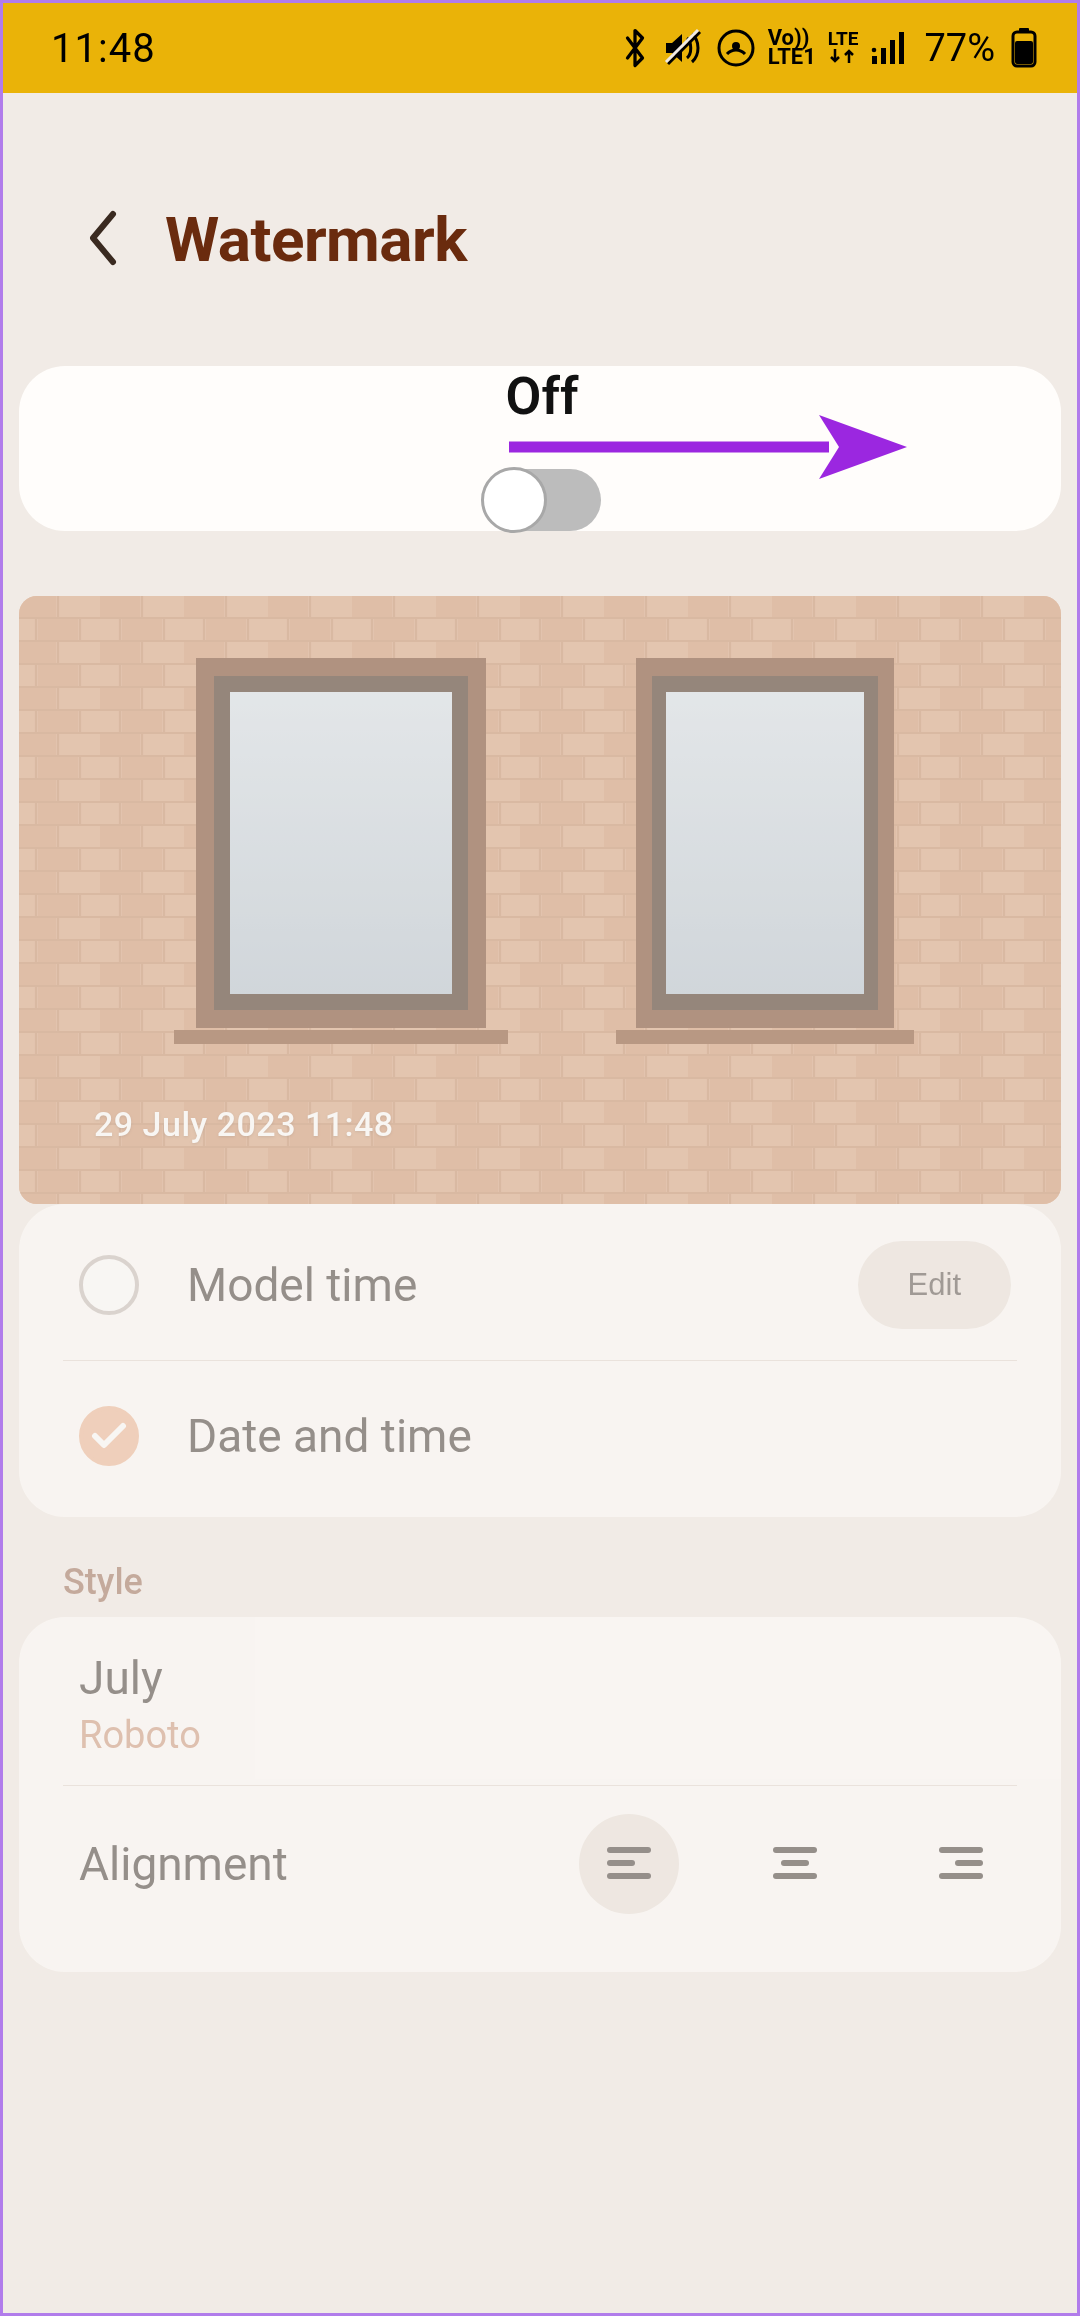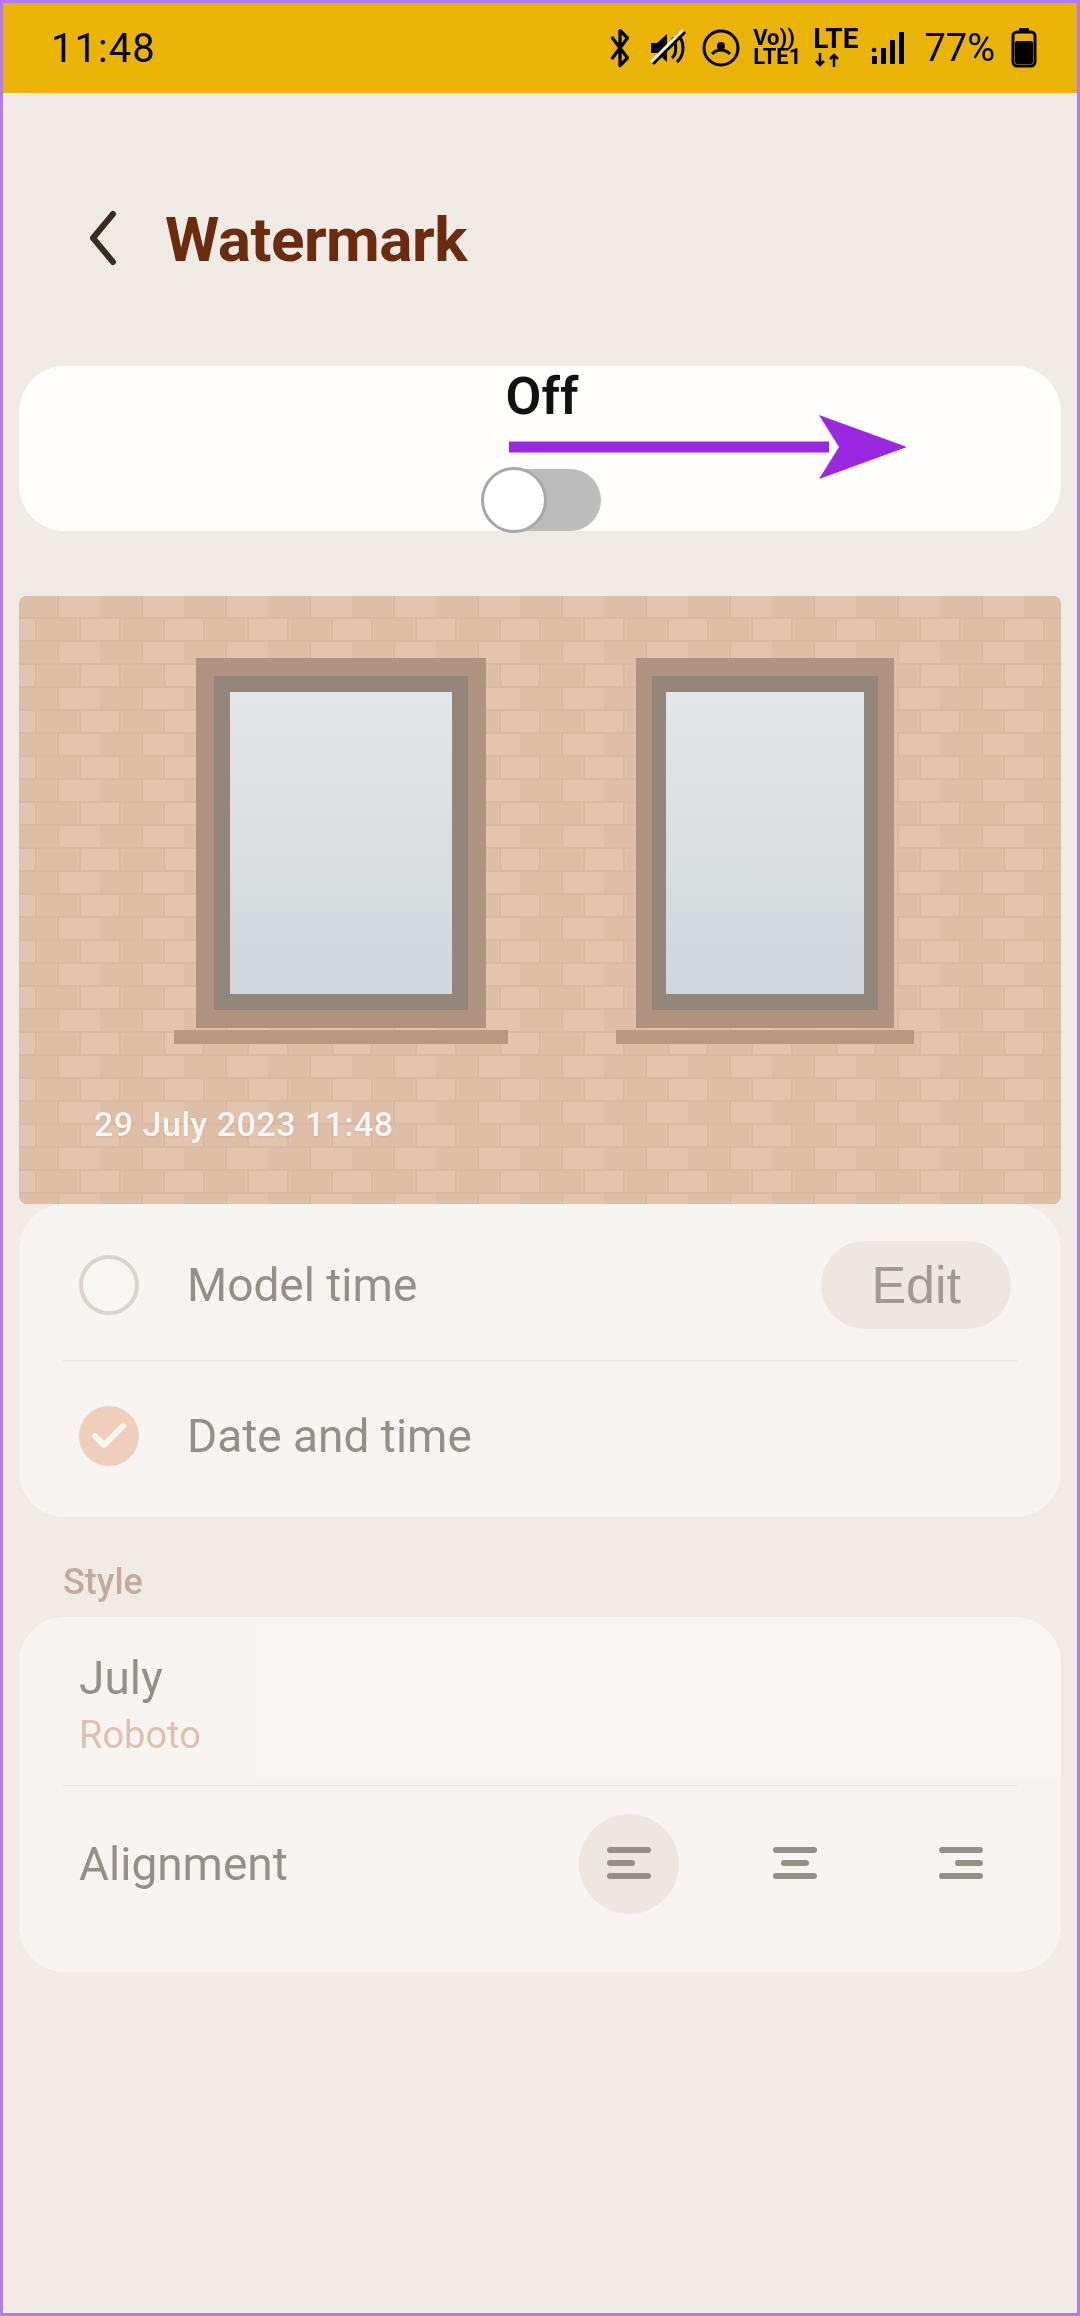--- a/index.html
+++ b/index.html
@@ -97,21 +97,21 @@
     position: absolute;
     left: 490px;
     top: 50%;
     transform: translateY(-50%);
     pointer-events: none;
   }
 
   
   .preview-wrap {
     margin: 65px 16px 0 16px;
-    border-radius: 8px;
+    border-radius: 18px;
     overflow: hidden;
     height: 608px;
     position: relative;
     background: #d9a684;
   }
   .preview-svg { display: block; width: 100%; height: 100%; }
   .preview-watermark {
     position: absolute;
     left: 75px;
     bottom: 60px;
@@ -157,21 +157,21 @@
     border-color: #eeb998;
   }
   .radio.checked svg { display: block; }
   .option-label { font-size: 46px; color: #4b4440; flex: 1; }
   .edit-pill {
     height: 88px;
     padding: 0 50px;
     border-radius: 60px;
     background: #ece5de;
     color: #5f5854;
-    font-size: 52px;
+    font-size: 31px;
     font-weight: 500;
     border: none;
     cursor: pointer;
   }
 
   
   .section-label {
     font-size: 36px;
     color: #a17560;
     padding: 44px 60px 14px 60px;
@@ -228,21 +228,21 @@
       <svg width="40" height="40" viewBox="0 0 40 40">
         <circle cx="20" cy="20" r="17" fill="none" stroke="#000" stroke-width="3"></circle>
         <path d="M11 26 a12 12 0 0 1 18 0" fill="none" stroke="#000" stroke-width="3"></path>
         <circle cx="20" cy="18" r="4" fill="#000"></circle>
       </svg>
     </span>
     <span class="status-text-icon">
       <div>Vo))</div>
       <div>LTE1</div>
     </span>
-    <span class="status-text-icon" style="font-size:28px">
+    <span class="status-text-icon" style="font-size:19px">
       <div>LTE</div>
       <svg width="28" height="18" viewBox="0 0 28 18">
           <path d="M7 2 L7 14 M3 10 L7 14 L11 10" stroke="#000" stroke-width="2.5" fill="none"></path>
           <path d="M21 16 L21 4 M17 8 L21 4 L25 8" stroke="#000" stroke-width="2.5" fill="none"></path>
         </svg>
     </span>
     <span>
       <svg width="36" height="36" viewBox="0 0 36 36">
         <rect x="2" y="26" width="5" height="8" fill="#000"></rect>
         <rect x="11" y="18" width="5" height="16" fill="#000"></rect>

